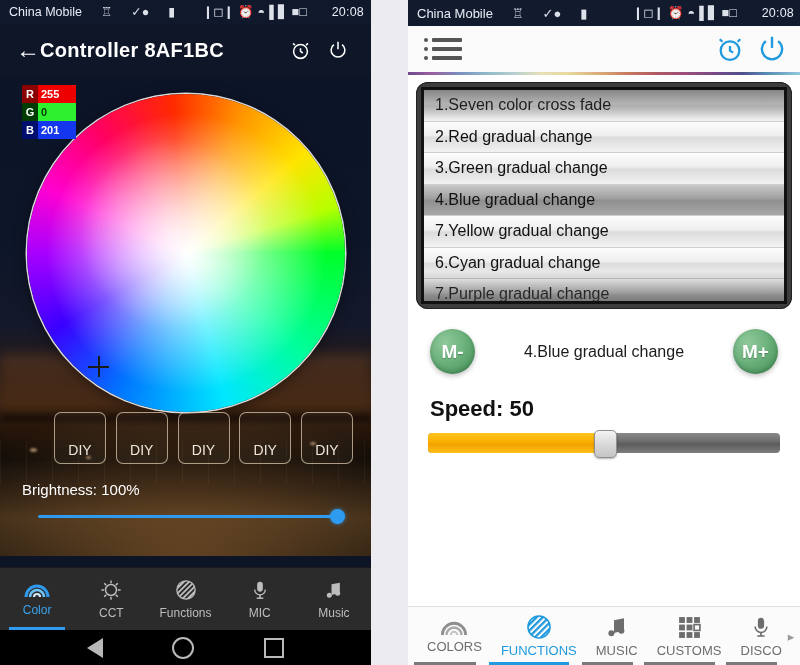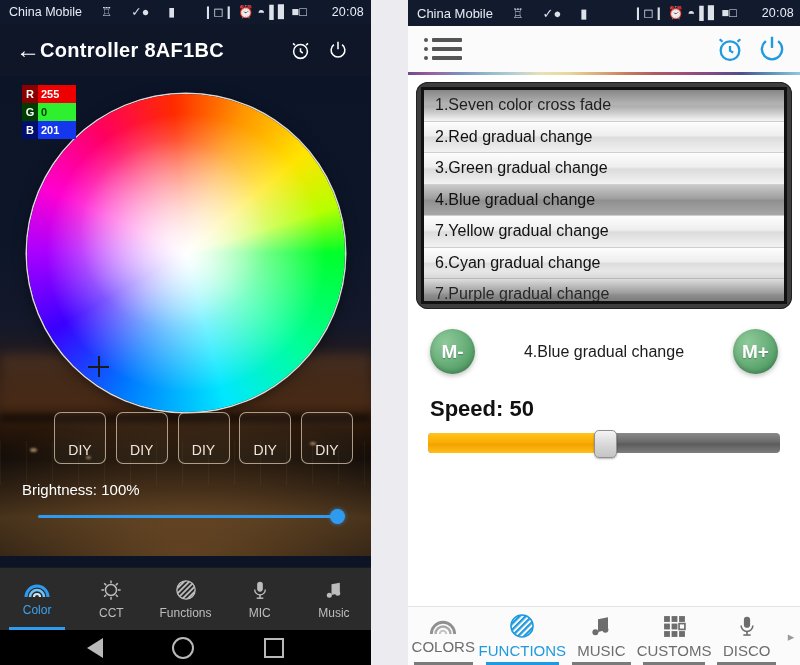--- a/index.html
+++ b/index.html
@@ -227,21 +227,21 @@
     background:linear-gradient(to bottom,#f4f4f4,#d9d9d9 50%,#c4c4c4);
     border:1px solid #8f8f8f;box-shadow:0 1px 2px rgba(0,0,0,.3);
   }
 
   .tabbar-right{
     position:absolute;left:0;right:0;bottom:0;height:58px;
     background:#fbfbfb;border-top:1px solid #e2e2e2;display:flex;align-items:center;
   }
   .tab-r{
     flex:1;display:flex;flex-direction:column;align-items:center;justify-content:center;
-    gap:3px;color:#6d6d6d;font-size:15px;position:relative;height:100%;
+    gap:3px;color:#6d6d6d;font-size:13px;position:relative;height:100%;padding-left:19px;
   }
   .tab-r.active{color:#1f9ade;}
   .tab-r .ul{position:absolute;left:8%;right:8%;bottom:0;height:3.5px;background:#7a7a7a;}
   .tab-r.active .ul{background:#1f9ade;}
   .tab-arrow{width:18px;display:flex;align-items:center;justify-content:center;color:#9a9a9a;font-size:13px;}
 
   .icon-svg{display:block;}
 </style>
 </head>
 <body>

